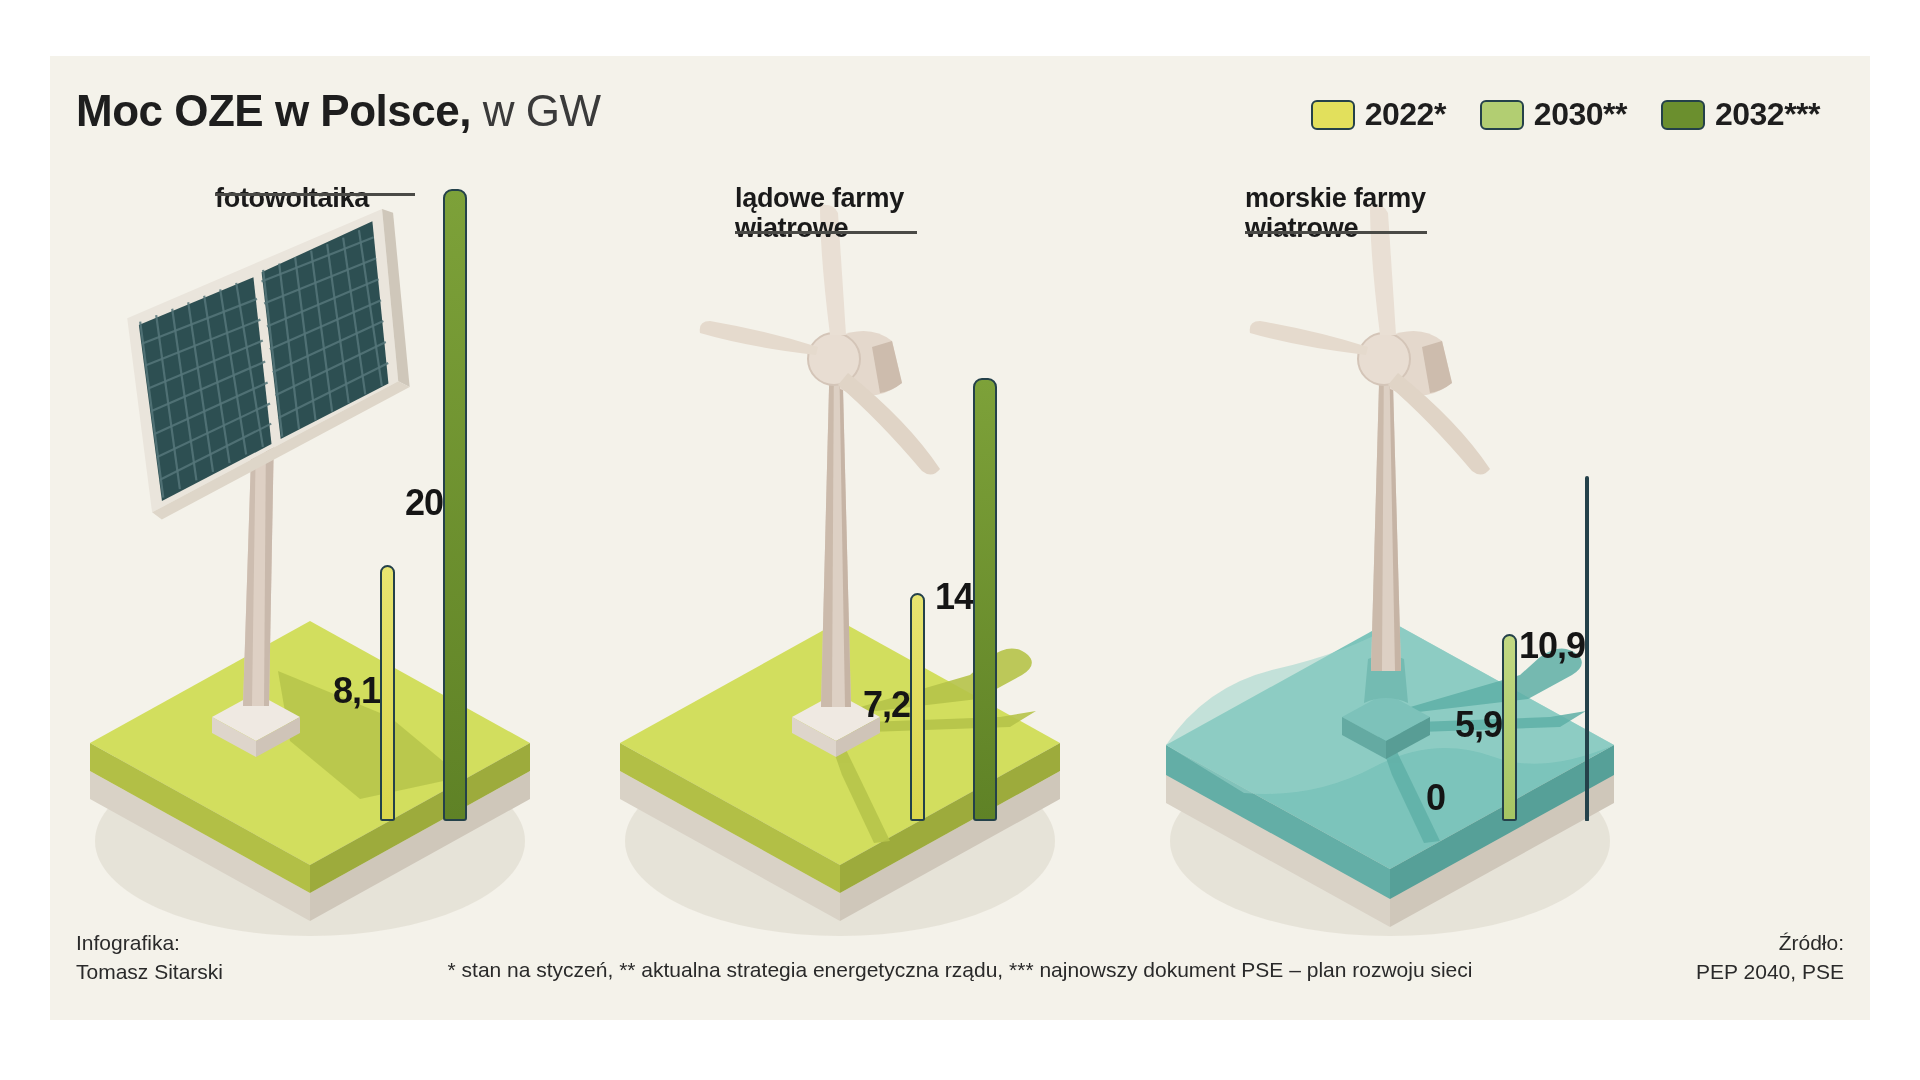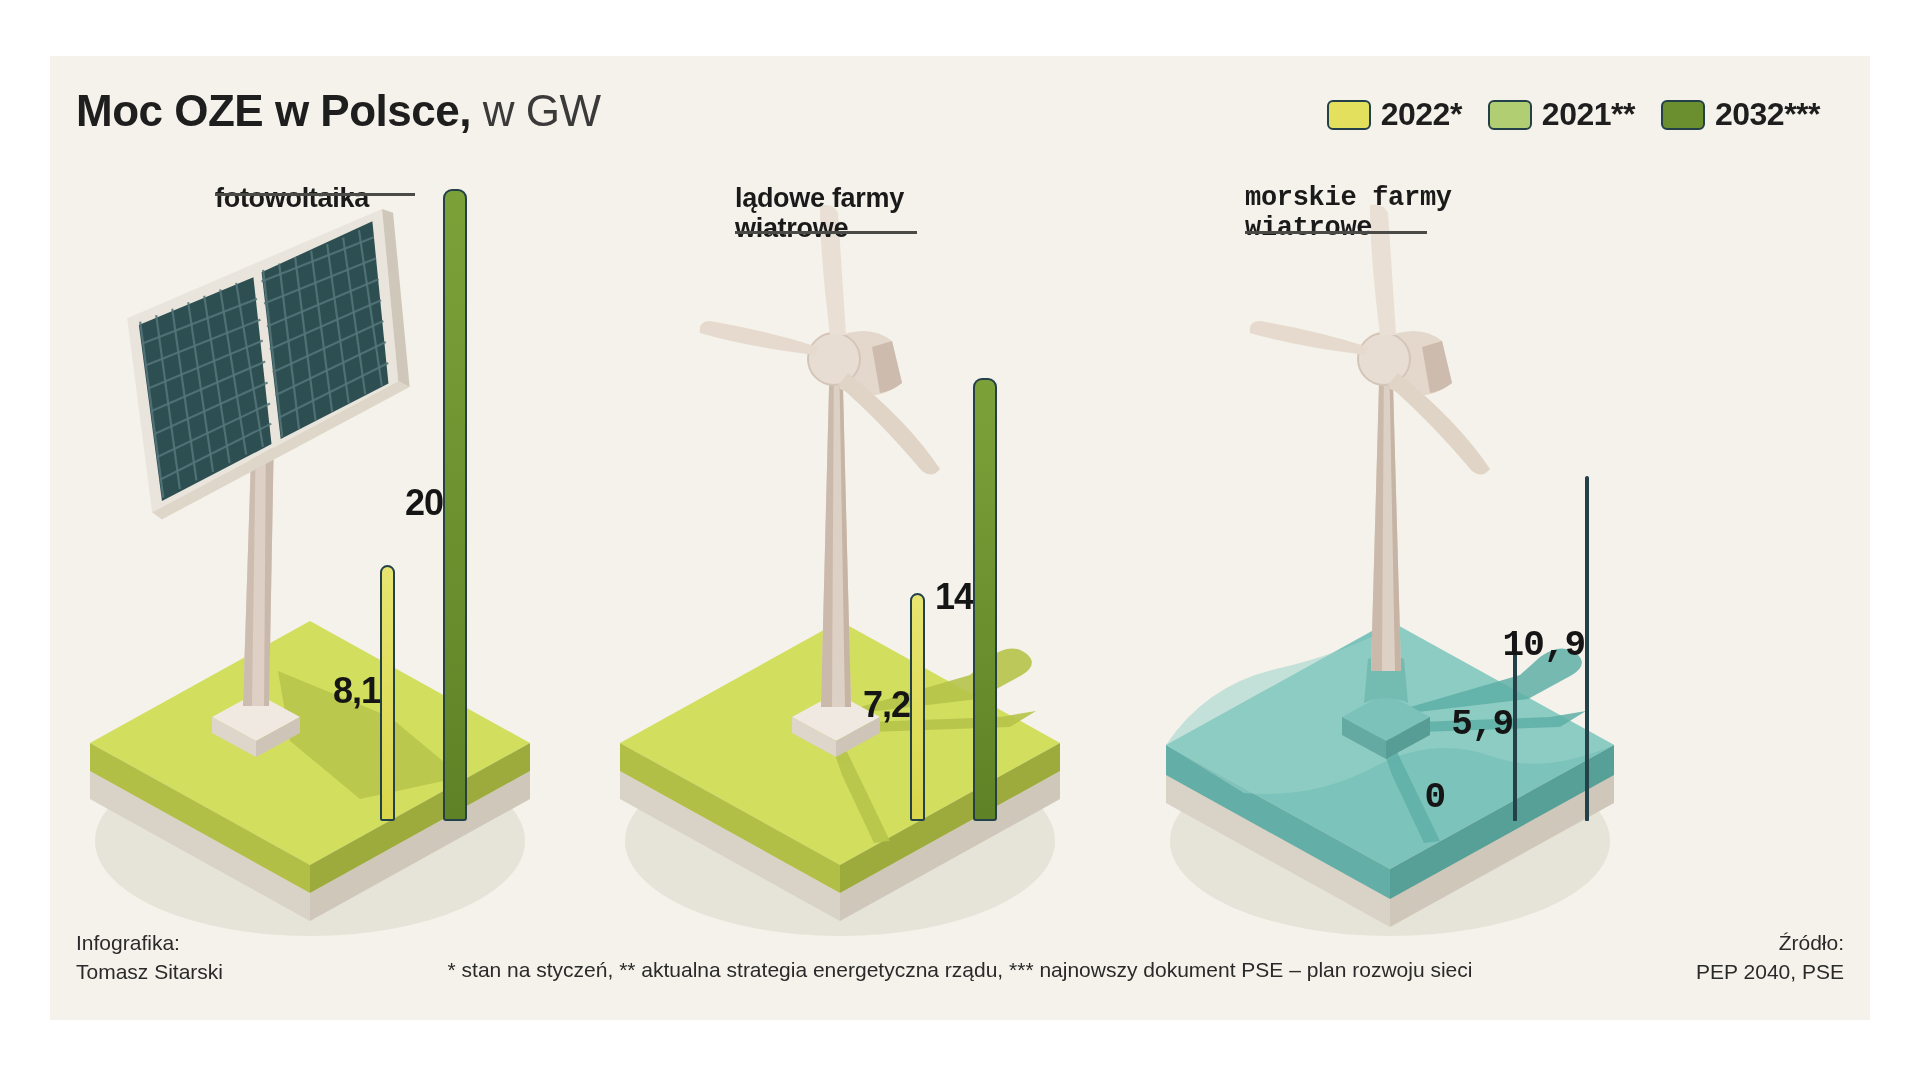--- a/index.html
+++ b/index.html
@@ -15,31 +15,31 @@
   
   #title{
     position:absolute; left:26px; top:30px;
     font-size:44px; letter-spacing:-0.5px; color:#1e1e1e; white-space:nowrap;
   }
   #title .b{ font-weight:bold; }
   #title .n{ font-weight:normal; color:#3a3a3a; }
 
   #legend{
     position:absolute; right:50px; top:40px;
-    display:flex; align-items:center; gap:26px;
+    display:flex; align-items:center; gap:34px;
   }
   .leg{ display:flex; align-items:center; gap:10px; }
   .leg-sw{ width:44px; height:30px; border:2px solid #24414a; border-radius:6px; }
   .leg-tx{ font-size:32px; font-weight:bold; color:#1e1e1e; letter-spacing:-0.5px; }
 
   
   .col{ position:absolute; top:95px; height:800px; }
   #col0{ left:10px;   width:520px; }
   #col1{ left:540px;  width:520px; }
-  #col2{ left:1080px; width:560px;font-family:Liberation Mono, monospace; }
+  #col2{ left:1080px; width:560px; }
 
   .cat-label{
     position:absolute; font-size:27px; font-weight:bold; color:#1a1a1a;
     line-height:1.12; letter-spacing:-0.3px; white-space:pre-line;margin-top:28px;
   }
   .cat-rule{ position:absolute; height:3px; background:#4a4a46; }
 
   
   .bars{ position:absolute; bottom:0; display:flex; align-items:flex-end; gap:10px; }
   .barwrap{ position:relative; width:62px; display:flex; flex-direction:row;
@@ -75,21 +75,21 @@
     <span class="b">Moc OZE w Polsce,</span><span class="n"> w GW</span>
   </div>
 
   <div id="legend">
     <div class="leg">
       <span class="leg-sw" style="background:#e2e05c"></span>
       <span class="leg-tx">2022*</span>
     </div>
     <div class="leg">
       <span class="leg-sw" style="background:#b2ce72"></span>
-      <span class="leg-tx">2021**</span>
+      <span class="leg-tx">2030**</span>
     </div>
     <div class="leg">
       <span class="leg-sw" style="background:#6b8f2e"></span>
       <span class="leg-tx">2032***</span>
     </div>
   </div>
 
   <div class="col" id="col0">
 
     <div class="scene">

